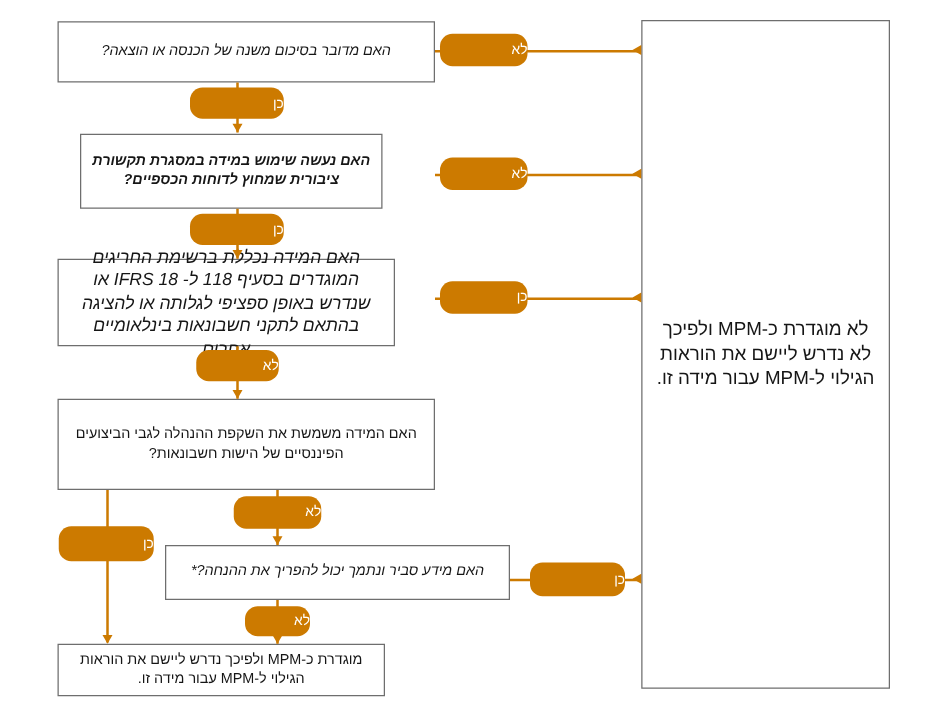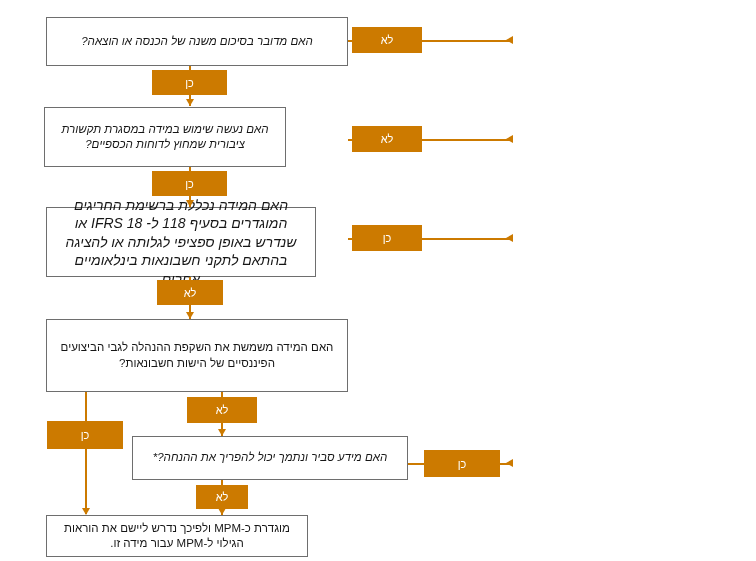--- a/index.html
+++ b/index.html
@@ -36,26 +36,25 @@
     display: block;
     width: 100%;
   }
   .italic .txt { font-style: italic; }
 
   
   .pill {
     position: absolute;
     box-sizing: border-box;
     background: #cc7a00;
-    border-radius: 0;
+    border-radius: 10px;
     color: #ffffff;
     font-size: 11px;
     display: flex;
     align-items: center;
-    justify-content: center;
     direction: rtl;
     z-index: 5;
     letter-spacing: 0;
   }
 
   
   .conn {
     position: absolute;
     background: #cc7a00;
     z-index: 1;
@@ -112,40 +111,43 @@
   <div class="conn h" style="left:408px; top:463px; width:104px;"></div>
   <div class="arrow left" style="left:506px; top:458.5px;"></div>
 
   <div class="conn v" style="left:221px; top:480px; height:35px;"></div>
   <div class="arrow down" style="left:217.5px; top:508px;"></div>
 
   <div class="node italic" style="left:46px; top:17px; width:302px; height:49px; font-size:11.5px;">
     <span class="txt">האם מדובר בסיכום משנה של הכנסה או הוצאה?</span>
   </div>
 
-  <div class="node italic" style="left:44px; top:107px; width:242px; height:60px; font-size:11.5px;">
+  <div class="node italic" style="left:64px; top:107px; width:242px; height:60px; font-size:11.5px;font-weight:bold;">
     <span class="txt">האם נעשה שימוש במידה במסגרת תקשורת ציבורית שמחוץ לדוחות הכספיים?</span>
   </div>
 
   <div class="node italic" style="left:46px; top:207px; width:270px; height:70px; font-size:14px;">
     <span class="txt">האם המידה נכללת ברשימת החריגים המוגדרים בסעיף 118 ל- IFRS 18 או שנדרש באופן ספציפי לגלותה או להציגה בהתאם לתקני חשבונאות בינלאומיים אחרים</span>
   </div>
 
   <div class="node" style="left:46px; top:319px; width:302px; height:73px; font-size:11.5px;">
     <span class="txt">האם המידה משמשת את השקפת ההנהלה לגבי הביצועים הפיננסיים של הישות חשבונאות?</span>
   </div>
 
   <div class="node" style="left:46px; top:515px; width:262px; height:42px; font-size:11.5px;">
     <span class="txt">מוגדרת כ-MPM ולפיכך נדרש ליישם את הוראות הגילוי ל-MPM עבור מידה זו.</span>
   </div>
 
   <div class="node italic" style="left:132px; top:436px; width:276px; height:44px; font-size:11.5px;">
     <span class="txt">האם מידע סביר ונתמך יכול להפריך את ההנחה?*</span>
   </div>
 
+  <div class="node" style="left:513px; top:16px; width:199px; height:535px; font-size:15px;">
+    <span class="txt">לא מוגדרת כ-MPM ולפיכך לא נדרש ליישם את הוראות הגילוי ל-MPM עבור מידה זו.</span>
+  </div>
 
   <div class="pill" style="left:352px; top:27px; width:70px; height:26px;">
     <span>לא</span>
   </div>
 
   <div class="pill" style="left:152px; top:70px; width:75px; height:25px;">
     <span>כן</span>
   </div>
 
   <div class="pill" style="left:352px; top:126px; width:70px; height:26px;">

